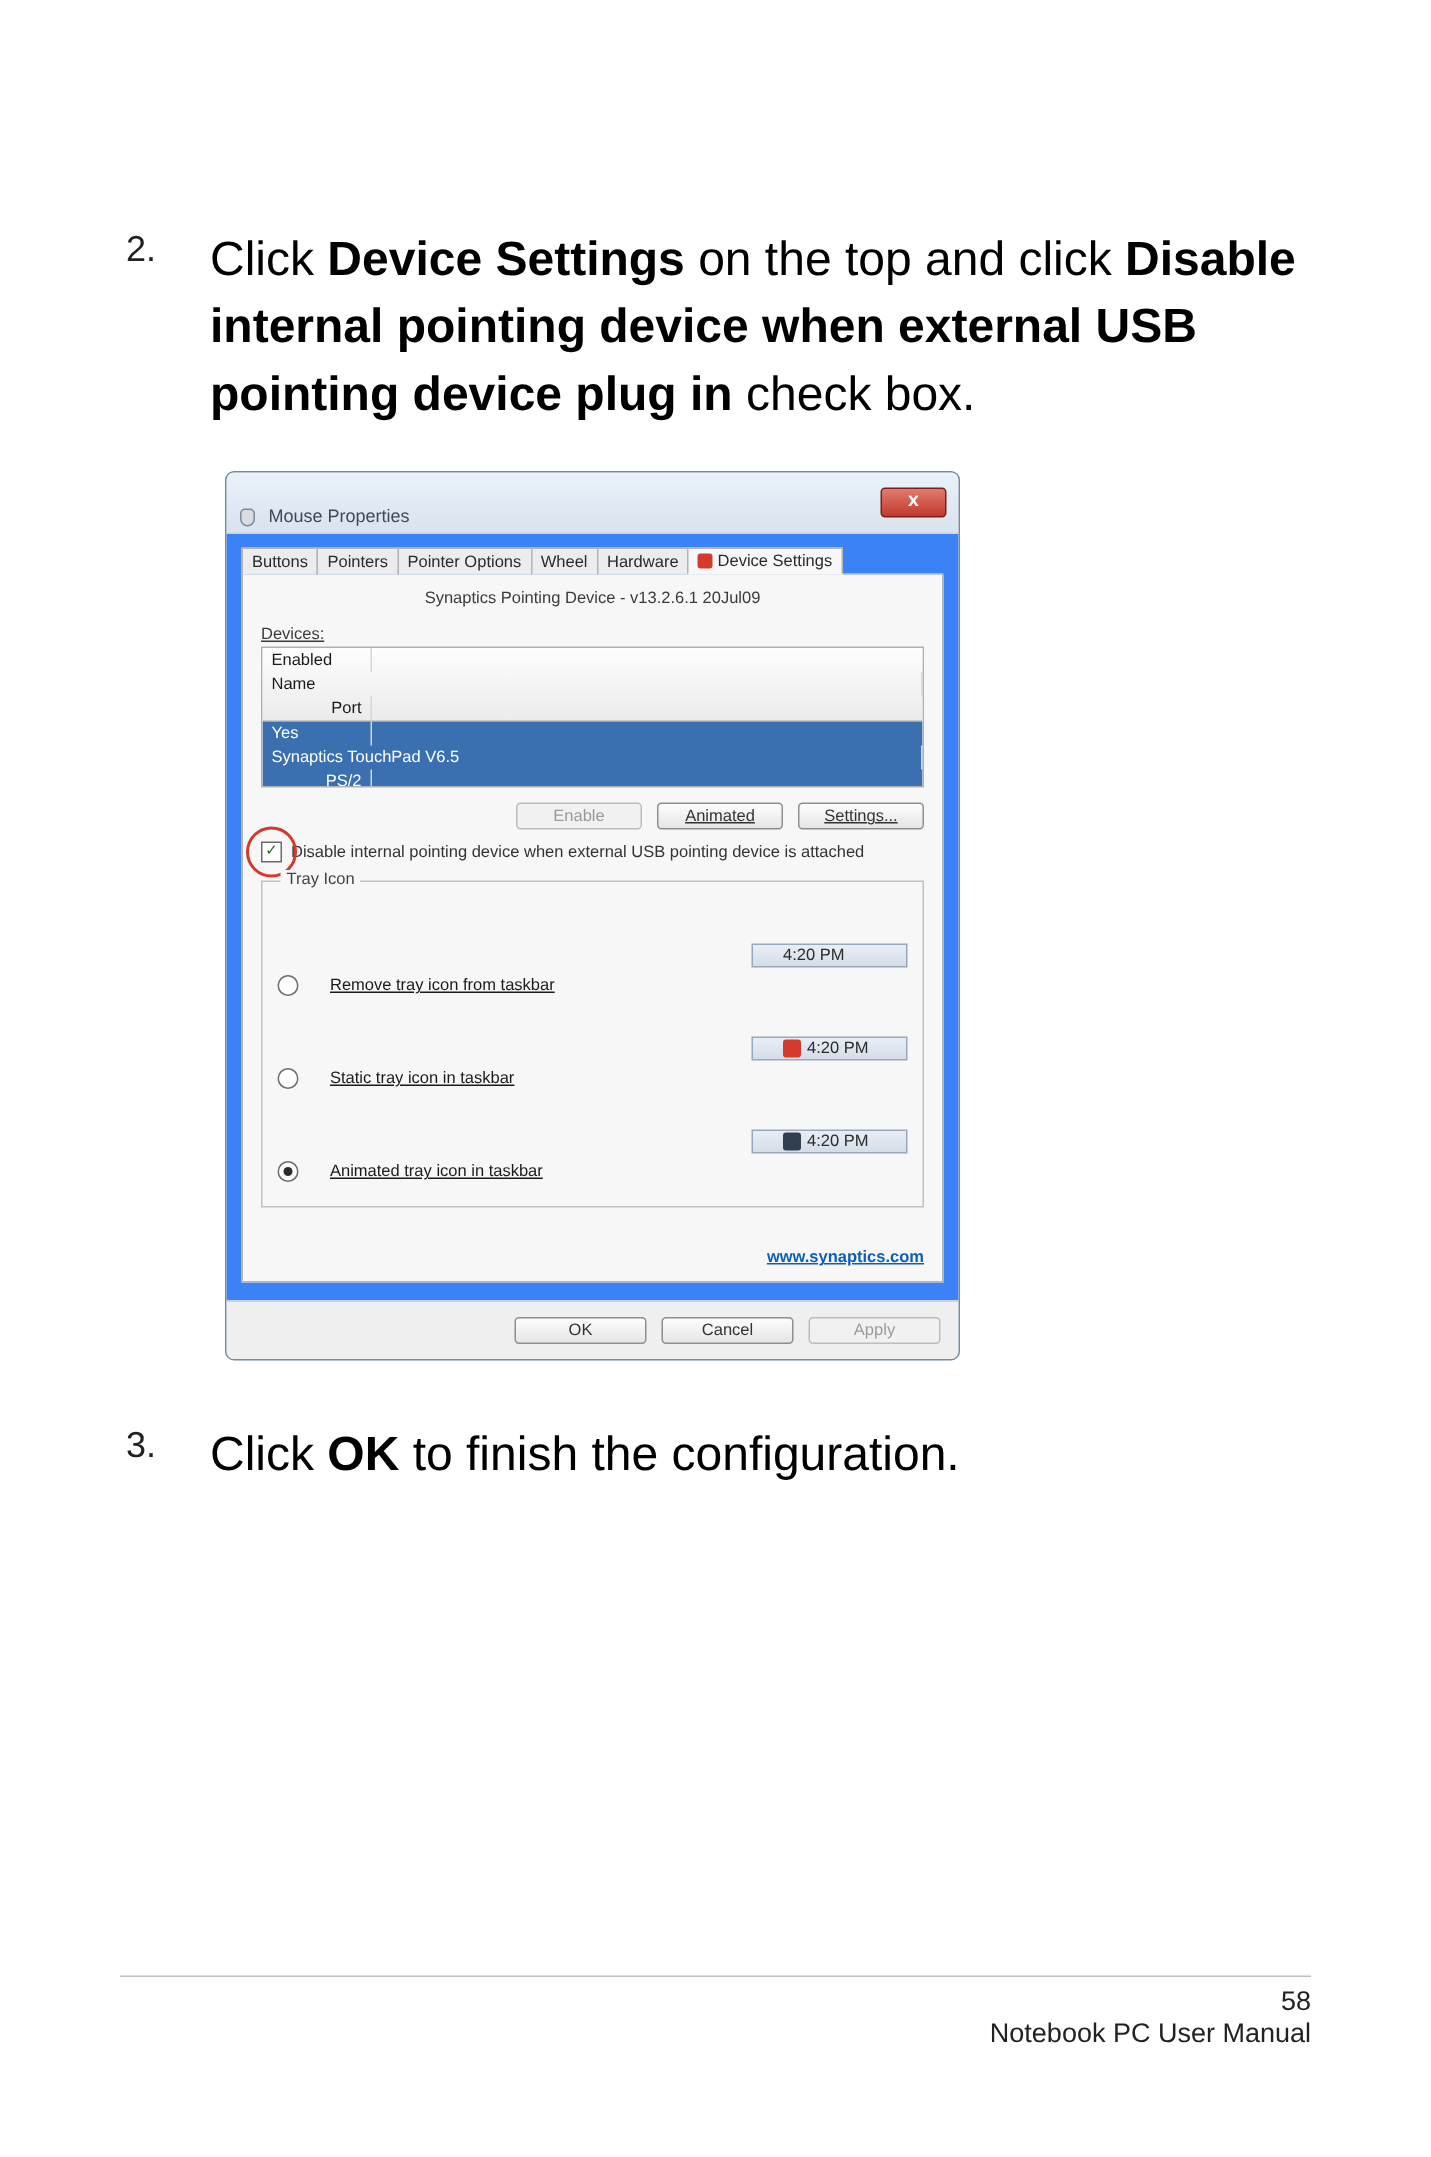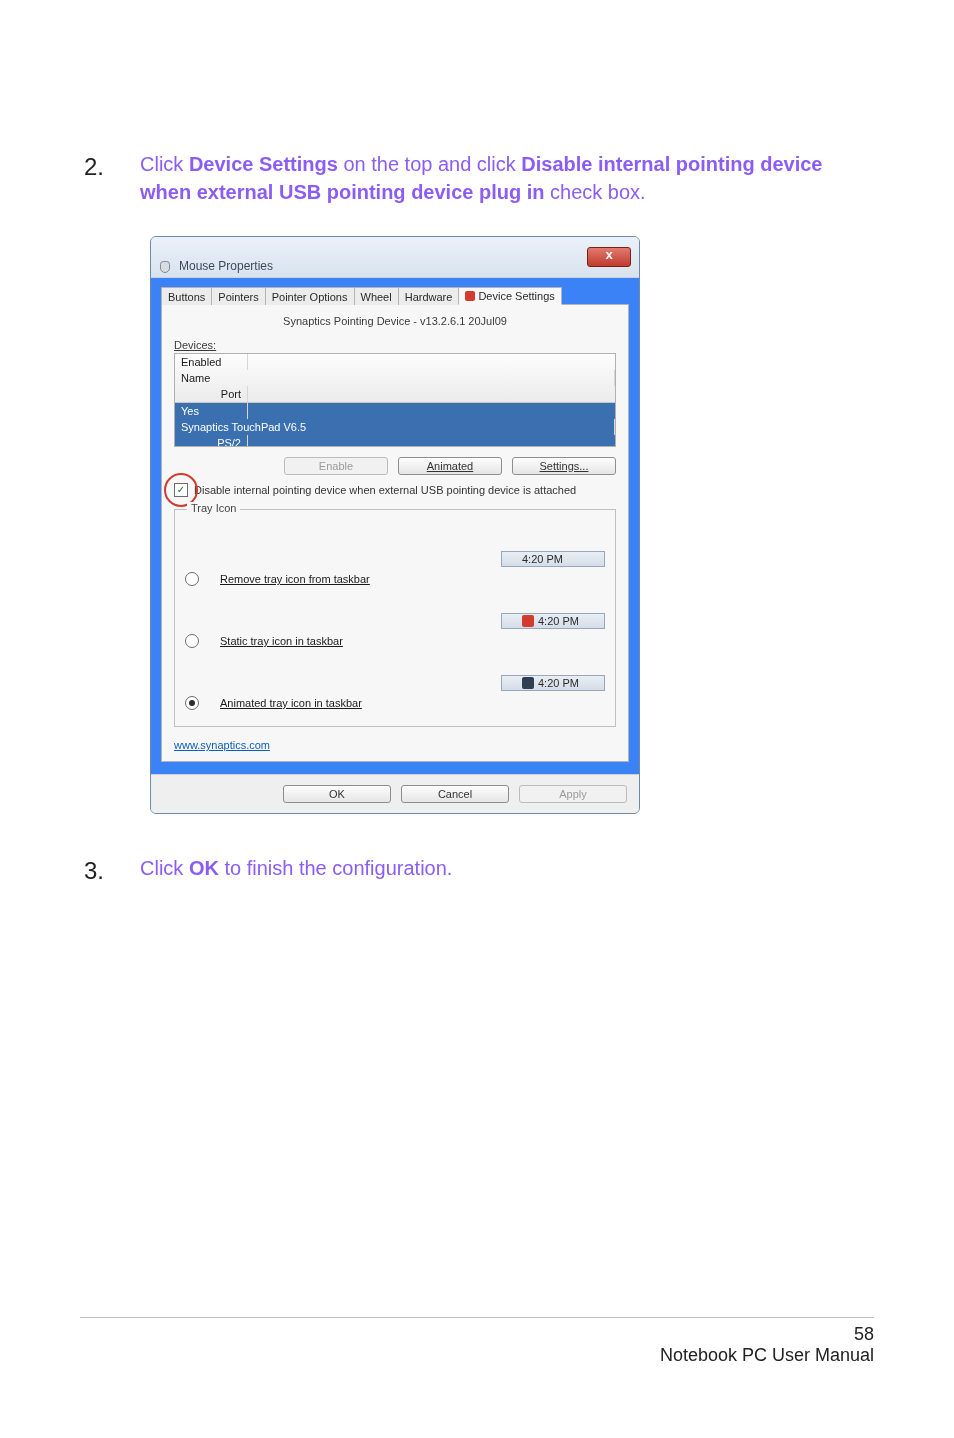--- a/index.html
+++ b/index.html
@@ -24,23 +24,23 @@
   }
   .step-number {
     width: 24px;
     text-align: right;
     font-size: 24px;
     line-height: 1.4;
     color: #222;
   }
   .step-text {
     flex: 1;
-    font-size: 20px;
+    font-size: 32px;
     line-height: 1.4;
-    color: #8b5cf6;
+    color: #000000;
   }
   .step-text .bold { font-weight: 600; }
   .screenshot-wrap {
     margin: 20px 0 40px 70px;
     width: 490px;
   }
   .dialog {
     border: 1px solid #6f8aa6;
     border-radius: 6px;
     overflow: hidden;
@@ -170,21 +170,21 @@
     color: #fff;
   }
   .button-row {
     display: flex;
     justify-content: flex-end;
     gap: 10px;
     margin-bottom: 8px;
   }
   .btn {
     min-width: 74px;
-    padding: 2px 14px;
+    padding: 2px 4px;
     font-size: 11px;
     text-align: center;
     border: 1px solid #8e8e8e;
     background: linear-gradient(#fdfdfd,#e5e5e5);
     border-radius: 3px;
     color: #333;
   }
   .btn.disabled {
     color: #9a9a9a;
     border-color: #bcbcbc;
@@ -271,21 +271,23 @@
     color: #2b2b2b;
   }
   .tray-sample .ico {
     width: 12px; height: 12px;
     display: inline-block;
   }
   .ico.red { background: #d43a2e; border-radius: 2px; }
   .ico.dark { background: #2f3e50; border-radius: 2px; }
   .link-row {
     display: flex;
-    margin-top: 12px;
+    justify-content: flex-end;
+    margin-top: 27px;
+    font-weight: bold;
   }
   .link-row a {
     color: #0b5fbb;
     text-decoration: underline;
     font-size: 11px;
   }
   .dialog-buttons {
     display: flex;
     justify-content: flex-end;
     gap: 10px;

